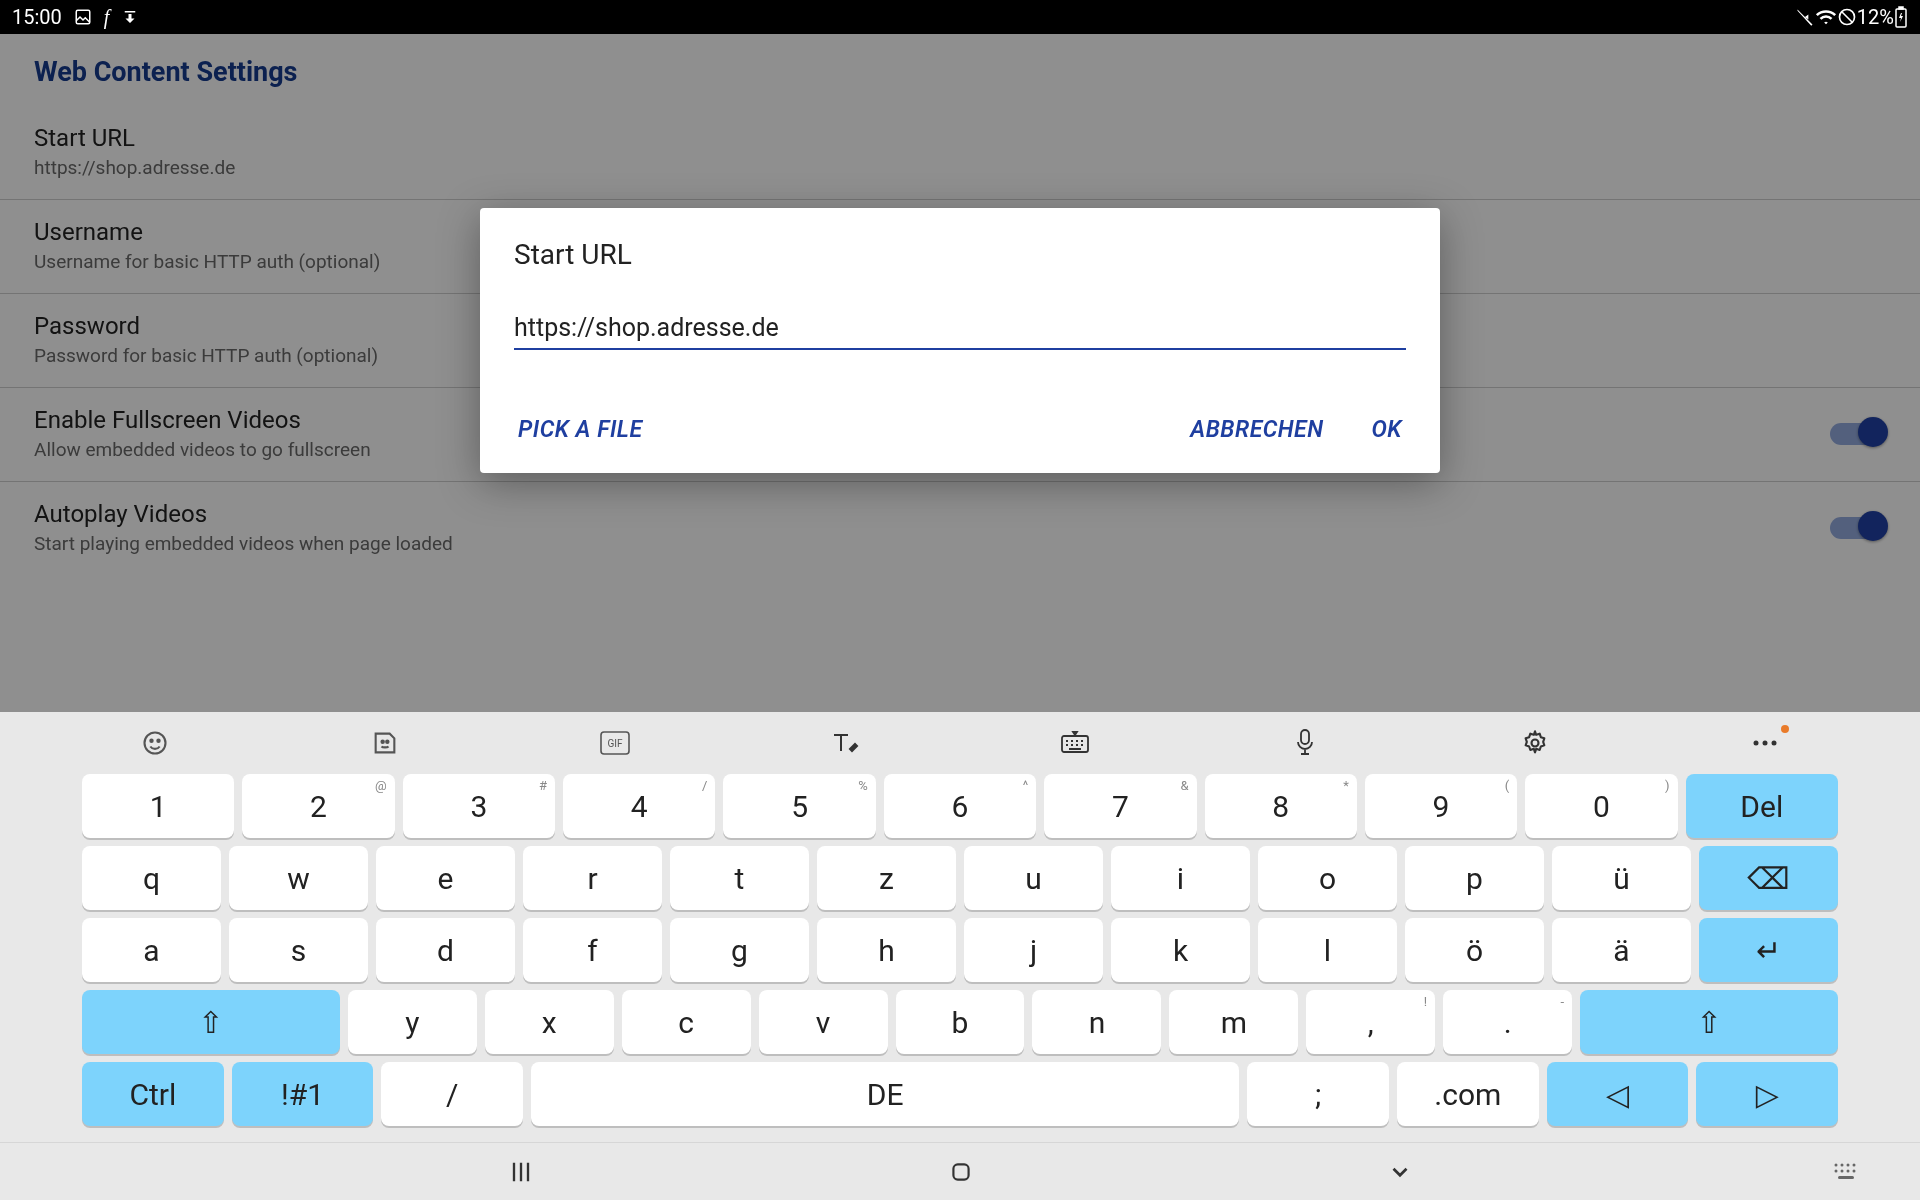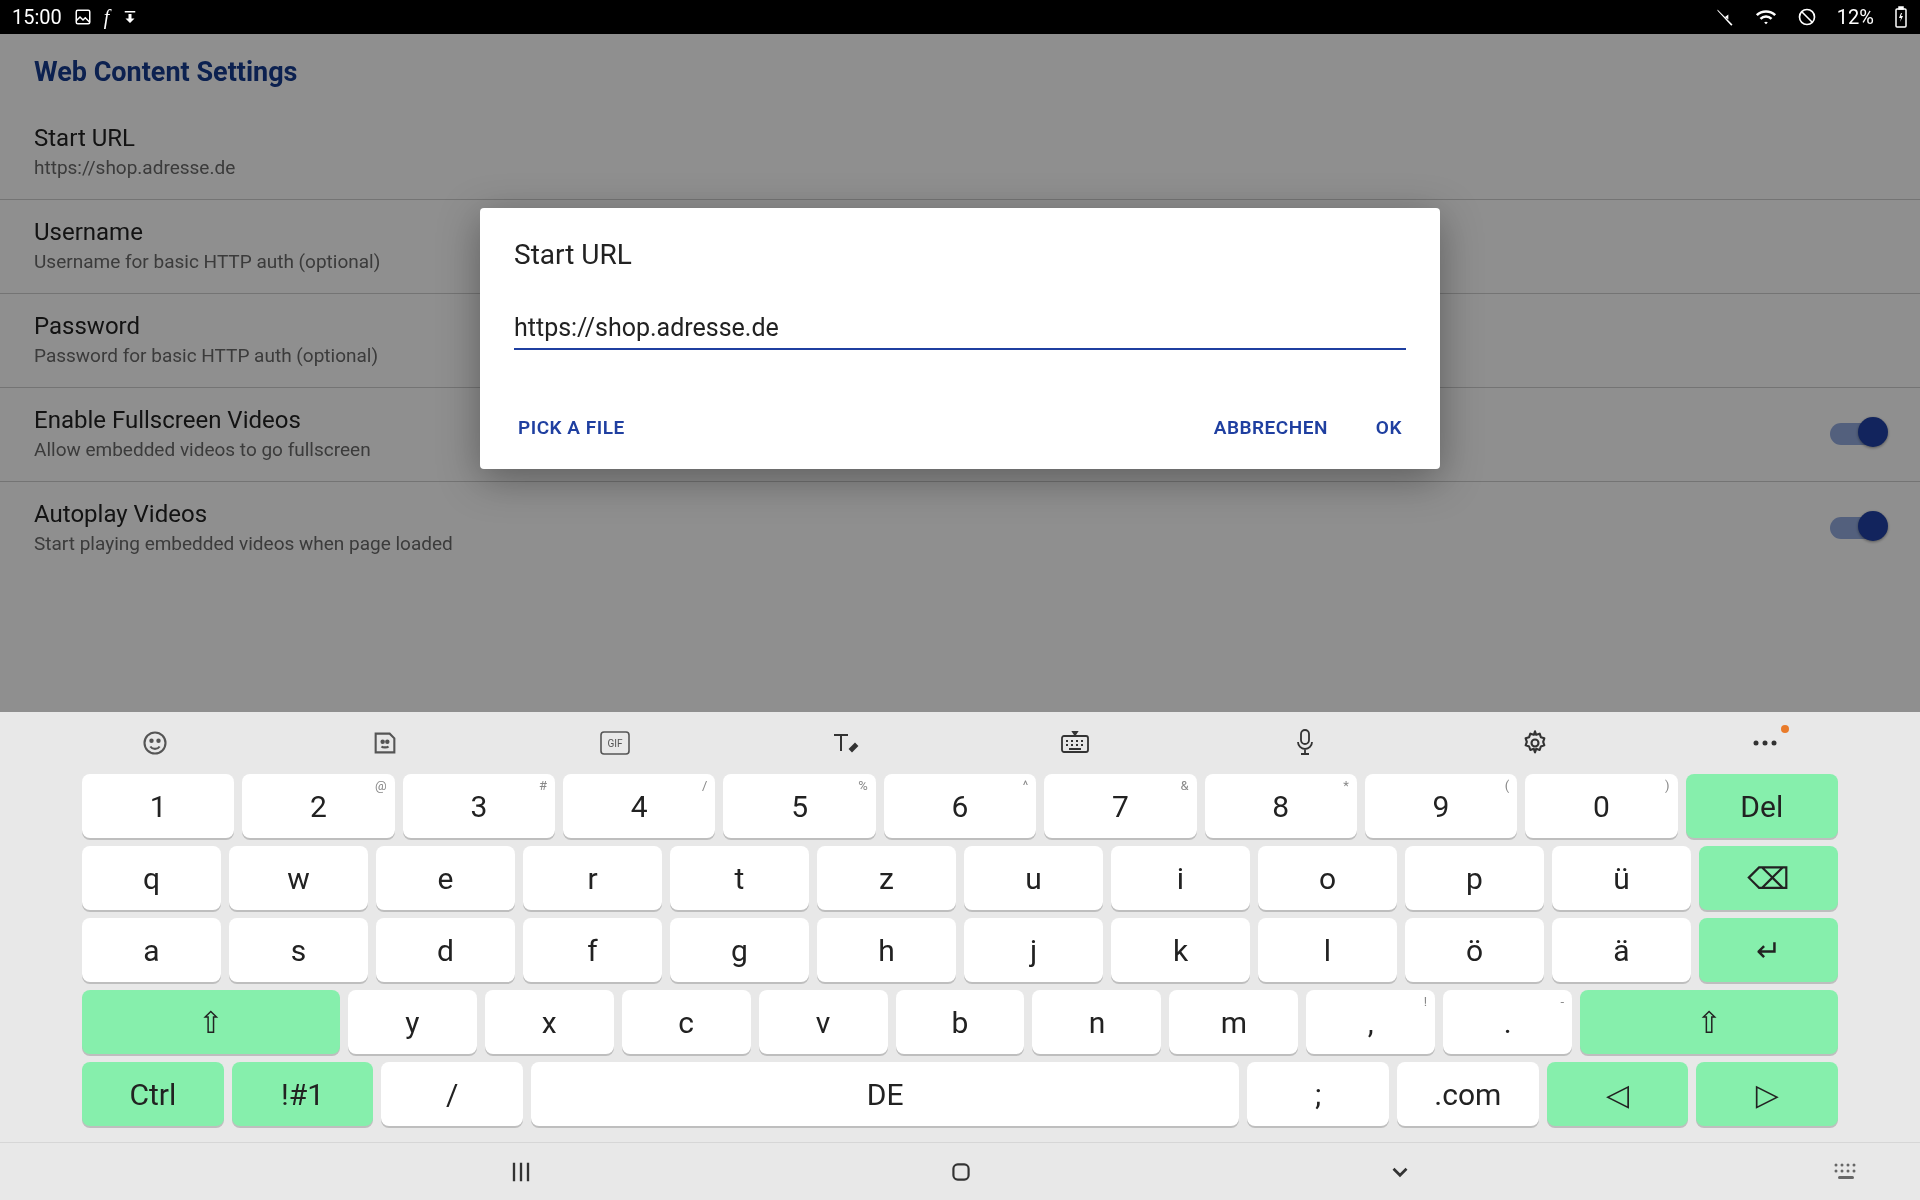--- a/index.html
+++ b/index.html
@@ -1,21 +1,21 @@
 <!DOCTYPE html>
 <html><head>
 <meta charset="utf-8">
 <style>
 * { margin: 0; padding: 0; box-sizing: border-box; font-family: Roboto, Arial, sans-serif; }
 html, body { width: 1920px; height: 1200px; overflow: hidden; background: #e5e5e5; }
 
 
 .status-bar { height: 34px; background: #000; color: #fff; display: flex; align-items: center; padding: 0 12px; font-size: 20px; }
 .status-left { display: flex; align-items: center; gap: 12px; }
-.status-right { margin-left: auto; display: flex; align-items: center; gap: 20px; }
+.status-right { margin-left: auto; display: flex; align-items: center; gap: 0; }
 .status-icon { display: inline-flex; }
 
 
 .settings-page { position: absolute; top: 34px; left: 0; right: 0; bottom: 0; background: #f7f7f7; }
 .section-title { color: #163a8a; font-size: 27px; font-weight: 700; padding: 22px 34px 18px; }
 .setting-row { border-top: 1px solid #c9c9c9; padding: 18px 34px 20px; display: flex; align-items: center; }
 .setting-row:first-of-type { border-top: none; }
 .setting-text { flex: 1; }
 .setting-title { color: #222; font-size: 24px; }
 .setting-sub { color: #666; font-size: 19px; margin-top: 4px; }
@@ -25,32 +25,32 @@
 
 
 .dim { position: absolute; top: 34px; left: 0; right: 0; bottom: 0; background: rgba(0,0,0,.42); }
 
 
 .dialog { position: absolute; top: 208px; left: 50%; transform: translateX(-50%); width: 960px; background: #fff; border-radius: 4px; box-shadow: 0 10px 40px rgba(0,0,0,.35); padding: 30px 34px 22px; }
 .dialog-title { font-size: 28px; color: #222; margin-bottom: 42px; }
 .dialog-input-wrap { border-bottom: 2px solid #1f3fa0; padding-bottom: 6px; margin-bottom: 58px; }
 .dialog-input { border: none; outline: none; width: 100%; font-size: 25px; color: #222; background: transparent; }
 .dialog-actions { display: flex; align-items: center; }
-.dlg-btn { color: #1f3fa0; font-size: 19px; font-weight: 600; letter-spacing: .5px; cursor: pointer; padding: 8px 4px; }
+.dlg-btn { color: #1f3fa0; font-size: 23px; font-weight: 600; letter-spacing: .5px; cursor: pointer; padding: 8px 4px; font-style: italic; }
 .dlg-btn.right1 { margin-left: auto; margin-right: 40px; }
 
 
 .keyboard { position: absolute; left: 0; right: 0; bottom: 0; height: 488px; background: #e8e8e8; display: flex; flex-direction: column; }
 .kb-toolbar { height: 62px; display: flex; align-items: center; justify-content: space-around; padding: 0 40px; }
 .kb-tool { width: 40px; height: 40px; display: flex; align-items: center; justify-content: center; color: #444; position: relative; }
 .kb-dot { position: absolute; top: 2px; right: -4px; width: 8px; height: 8px; background: #e97b2a; border-radius: 50%; }
 .kb-rows { flex: 1; padding: 0 82px 8px; display: flex; flex-direction: column; gap: 8px; }
 .kb-row { display: flex; gap: 8px; }
 .key { background: #fff; border-radius: 8px; box-shadow: 0 2px 0 rgba(0,0,0,.18); display: flex; align-items: center; justify-content: center; font-size: 30px; color: #222; position: relative; height: 64px; }
-.key.gray { background: #86efac; }
+.key.gray { background: #7dd3fc; }
 .key .corner { position: absolute; top: 4px; right: 8px; font-size: 13px; color: #888; }
 
 
 .navbar { height: 58px; background: #e8e8e8; display: flex; align-items: center; justify-content: space-around; padding: 0 300px; border-top: 1px solid #d6d6d6; }
 .nav-btn { color: #333; }
 
 svg { display: block; }
 </style>
 </head>
 <body>

